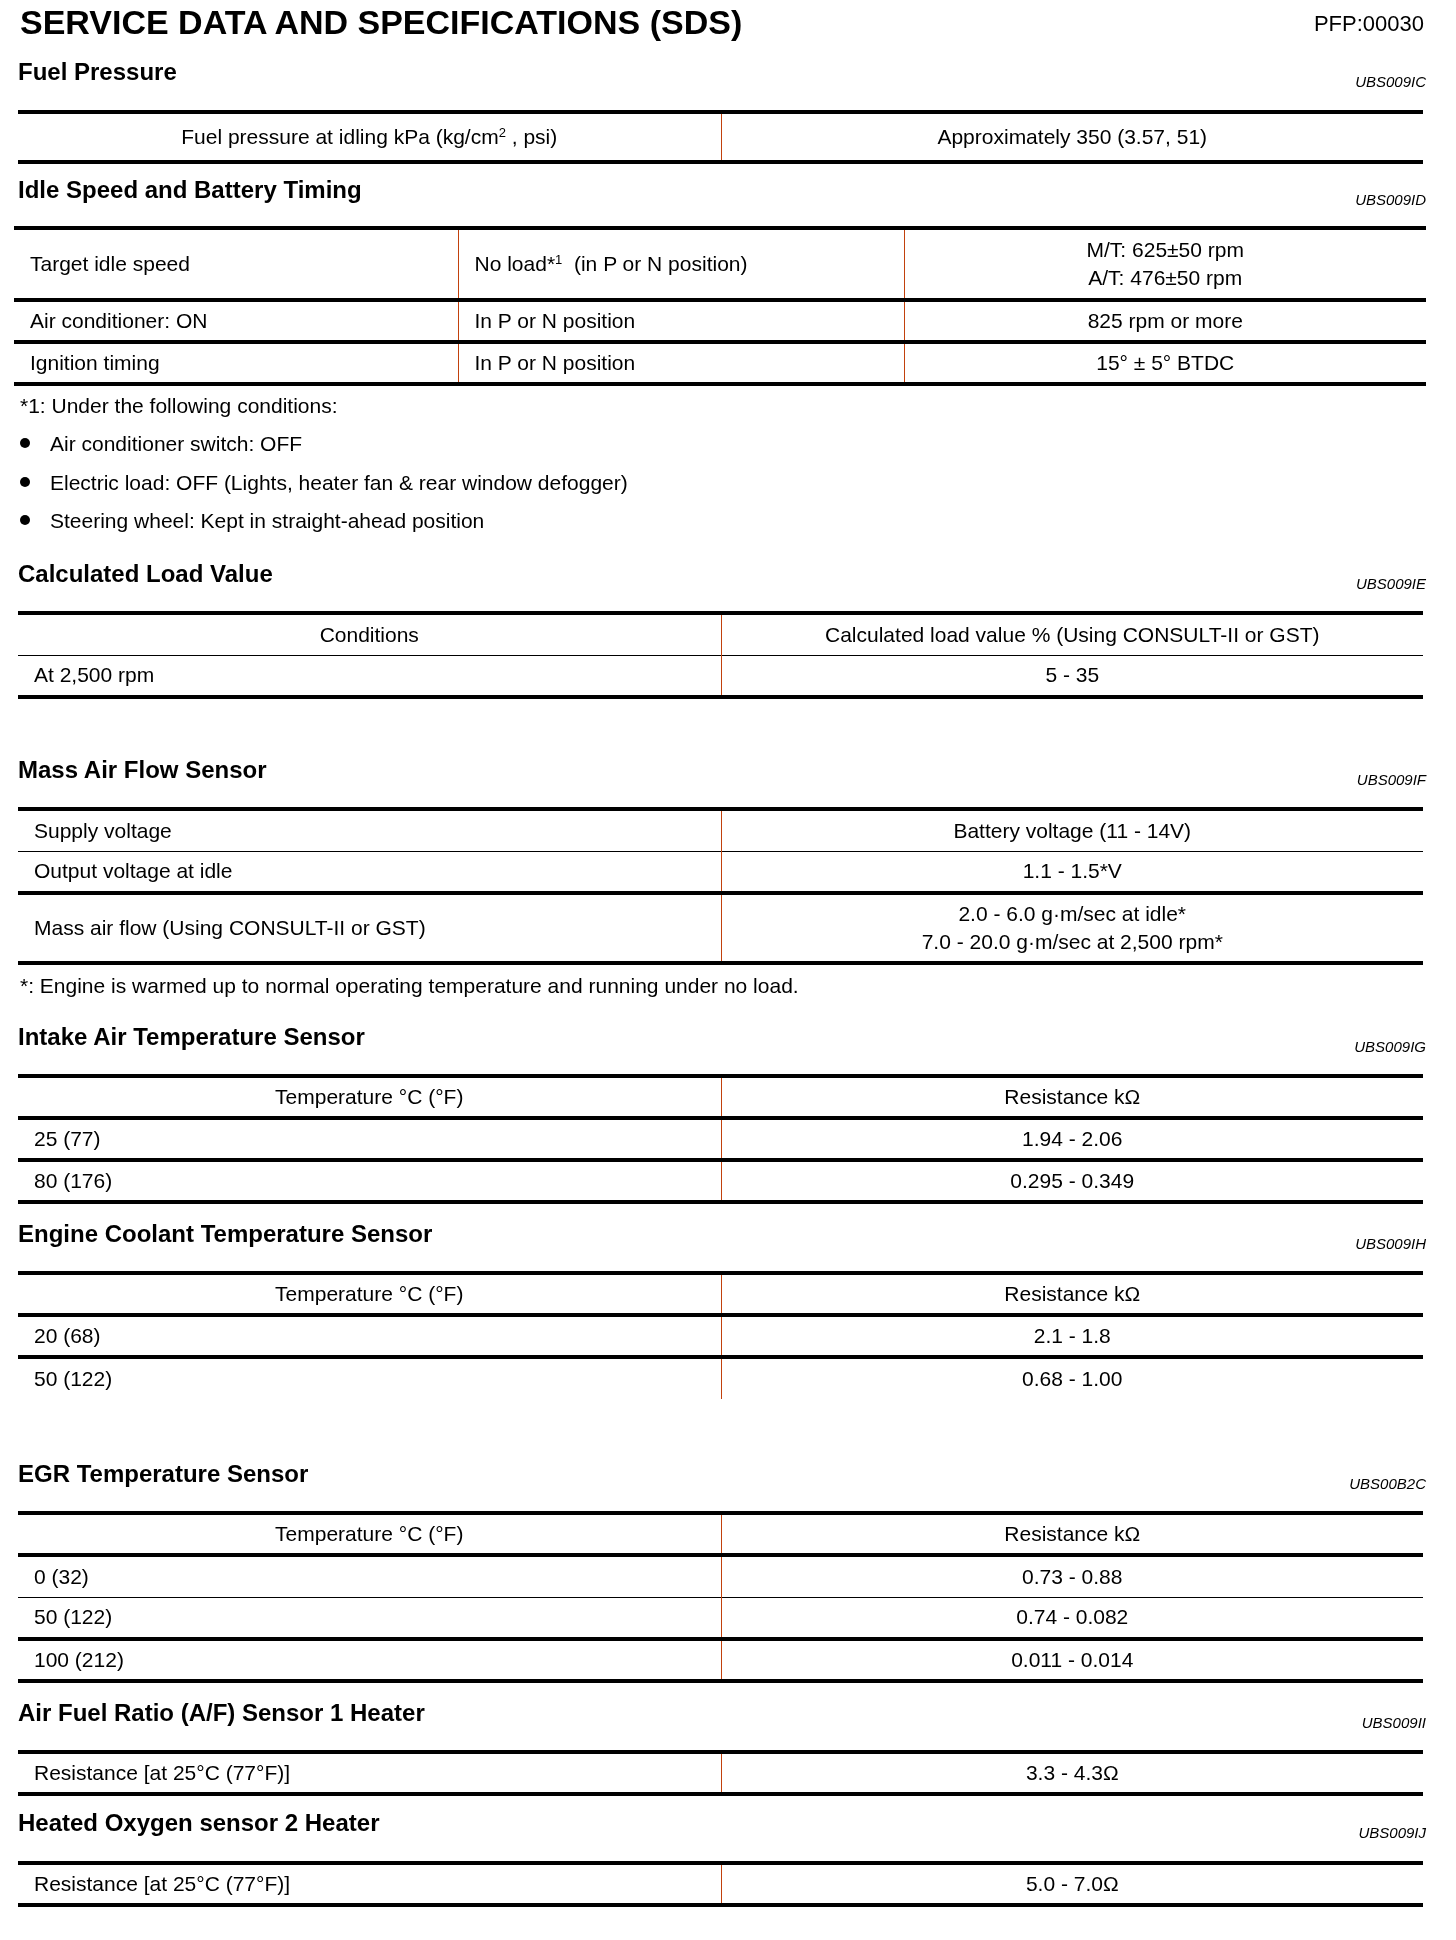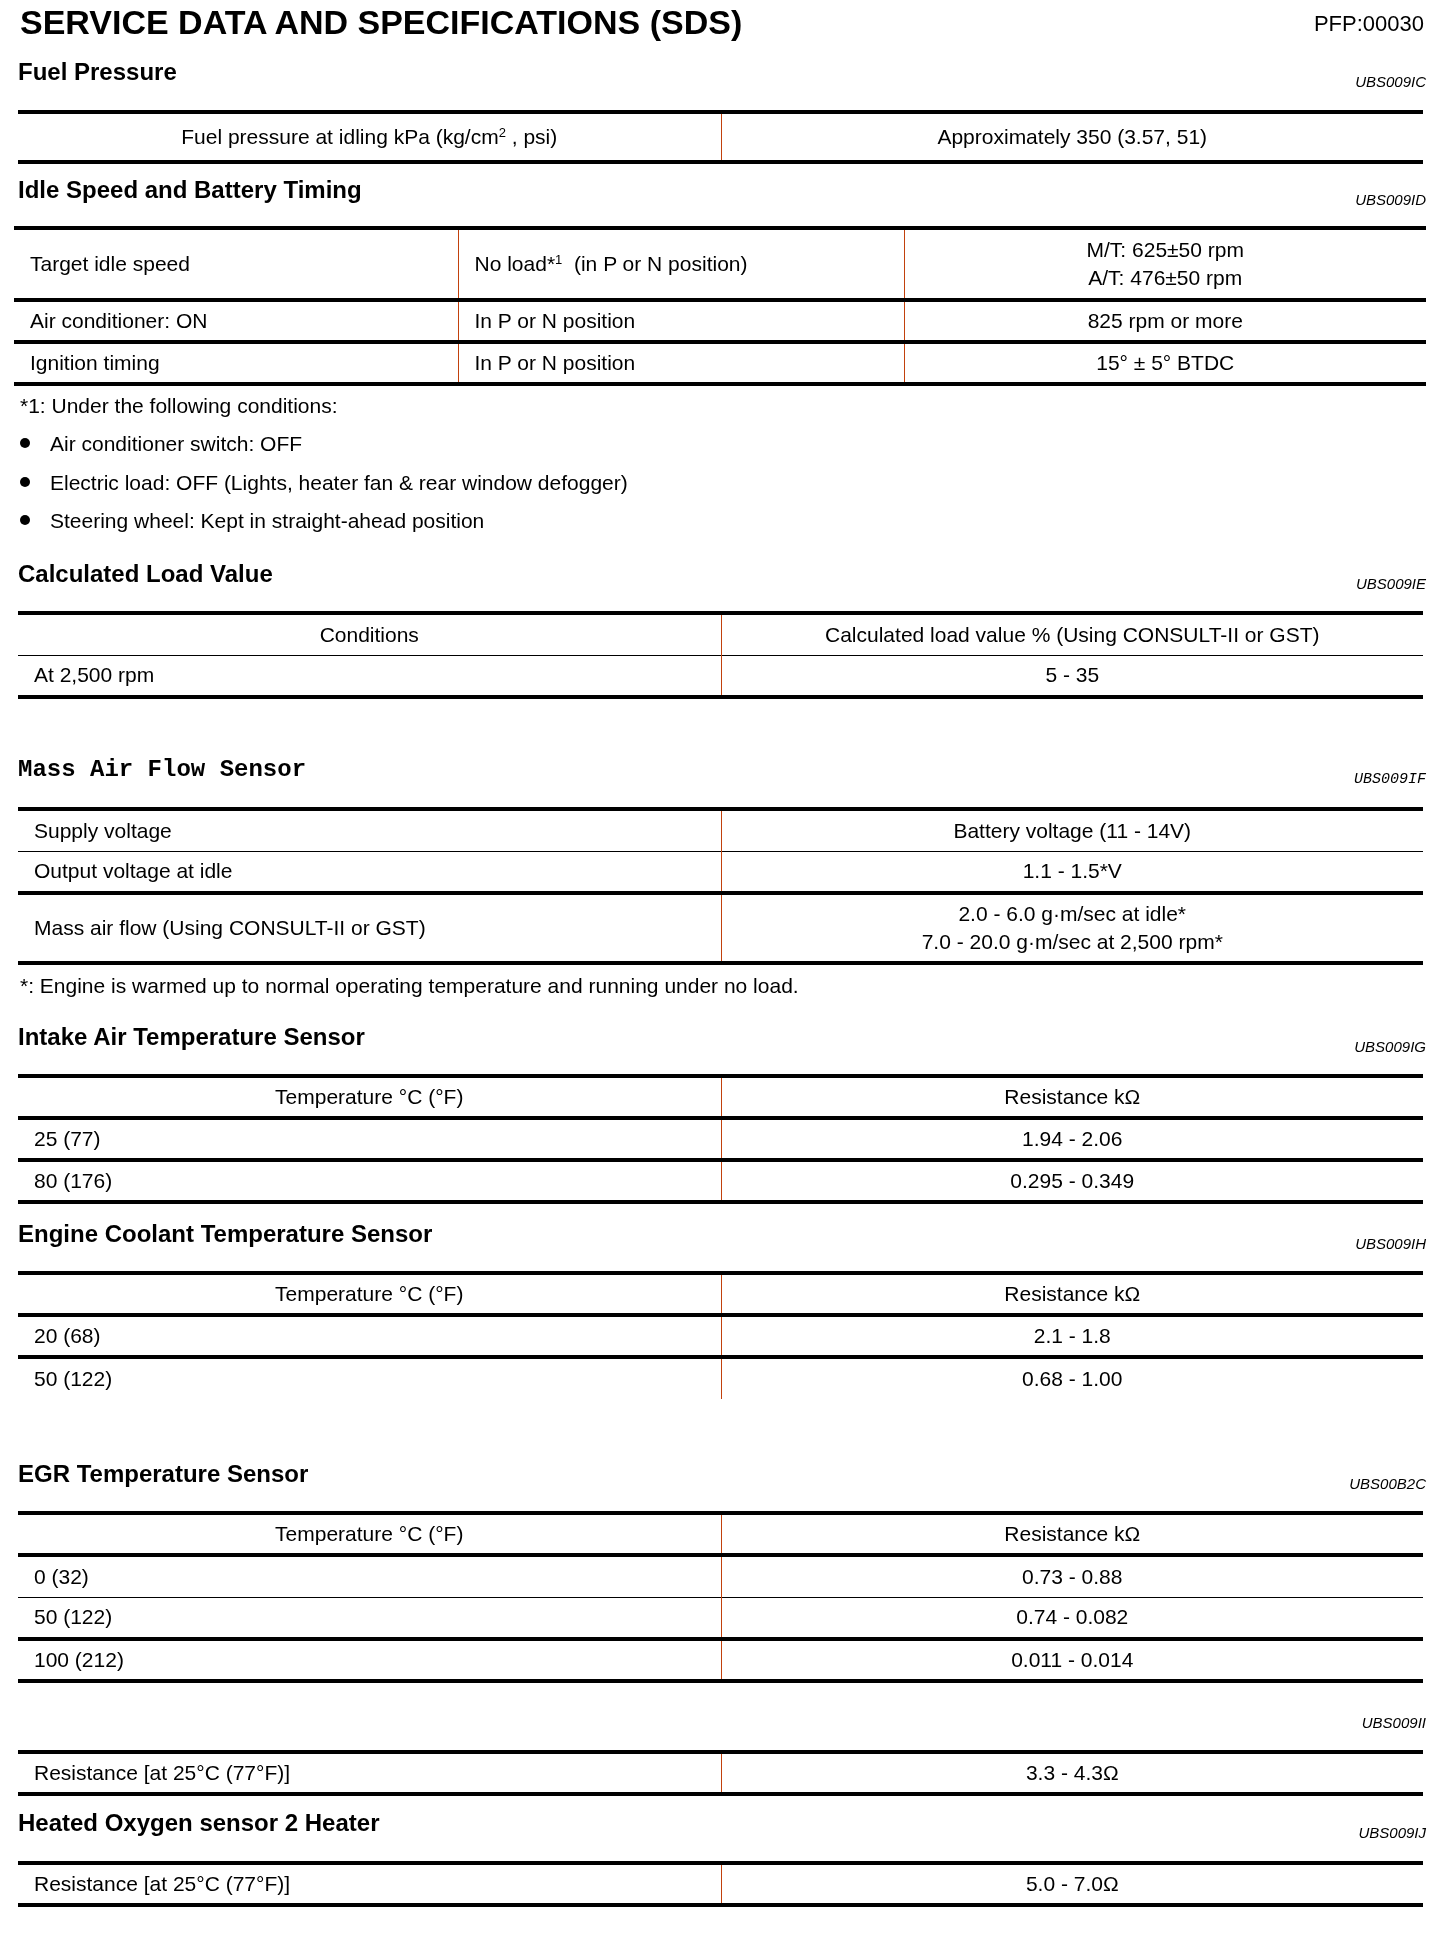--- a/index.html
+++ b/index.html
@@ -121,21 +121,21 @@
     <td class="c">Conditions</td>
     <td class="c vdiv">Calculated load value % (Using CONSULT-II or GST)</td>
   </tr>
   <tr class="thin-top thick-bottom" style="height:42px;">
     <td class="l">At 2,500 rpm</td>
     <td class="c vdiv">5 - 35</td>
   </tr>
 </tbody>
   </table>
 
-<div class="section-head" style="top:748px;font-family:Liberation Mono, monospace;">
+<div class="section-head" style="top:748px;">
   <span class="h">Mass Air Flow Sensor</span>
   <span class="code">UBS009IF</span>
 </div>
 <table class="spec" style="top:807px;">
   <colgroup>
       <col style="width:703px">
       <col>
     </colgroup>
   <tbody>
       <tr class="thick-top" style="height:42px;">
@@ -230,20 +230,21 @@
     <td class="c vdiv">0.74 - 0.082</td>
   </tr>
   <tr class="thick-top thick-bottom" style="height:42px;">
     <td class="l">100 (212)</td>
     <td class="c vdiv">0.011 - 0.014</td>
   </tr>
 </tbody>
   </table>
 
 <div class="section-head" style="top:1691px;">
+  <span class="h">Air Fuel Ratio (A/F) Sensor 1 Heater</span>
   <span class="code">UBS009II</span>
 </div>
 <table class="spec" style="top:1750px;">
   <colgroup>
       <col style="width:703px">
       <col>
     </colgroup>
   <tbody>
       <tr class="thick-top thick-bottom" style="height:42px;">
     <td class="l">Resistance [at 25°C (77°F)]</td>

